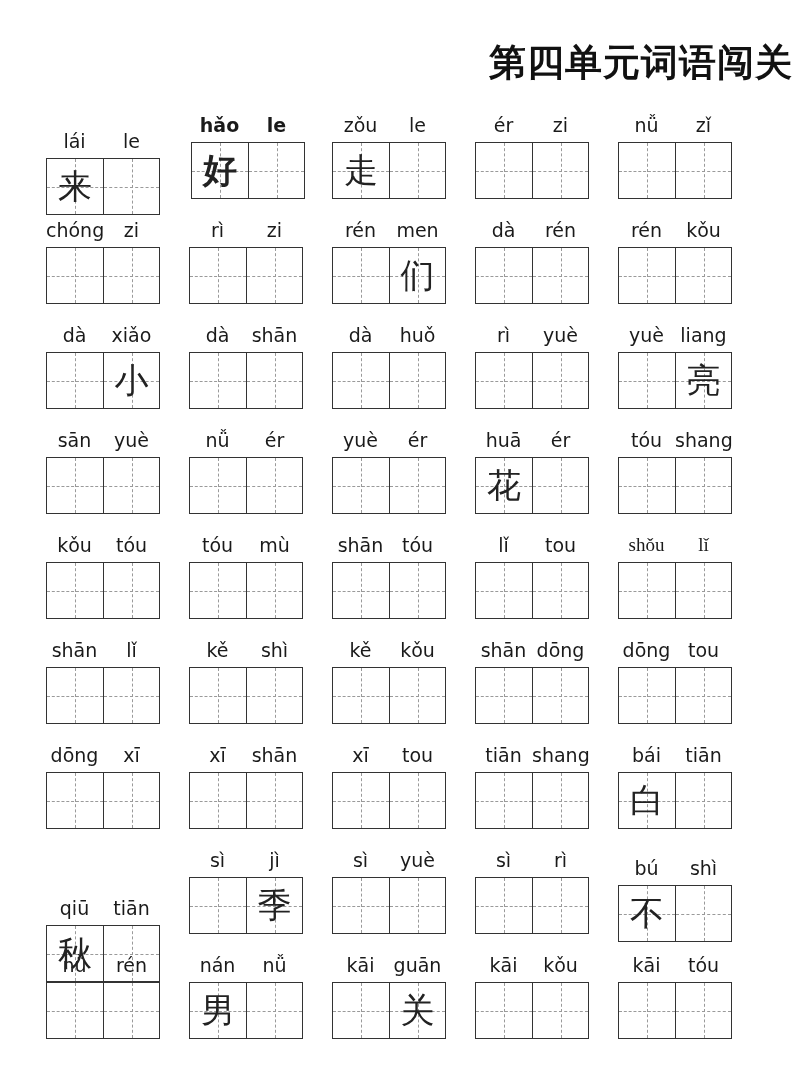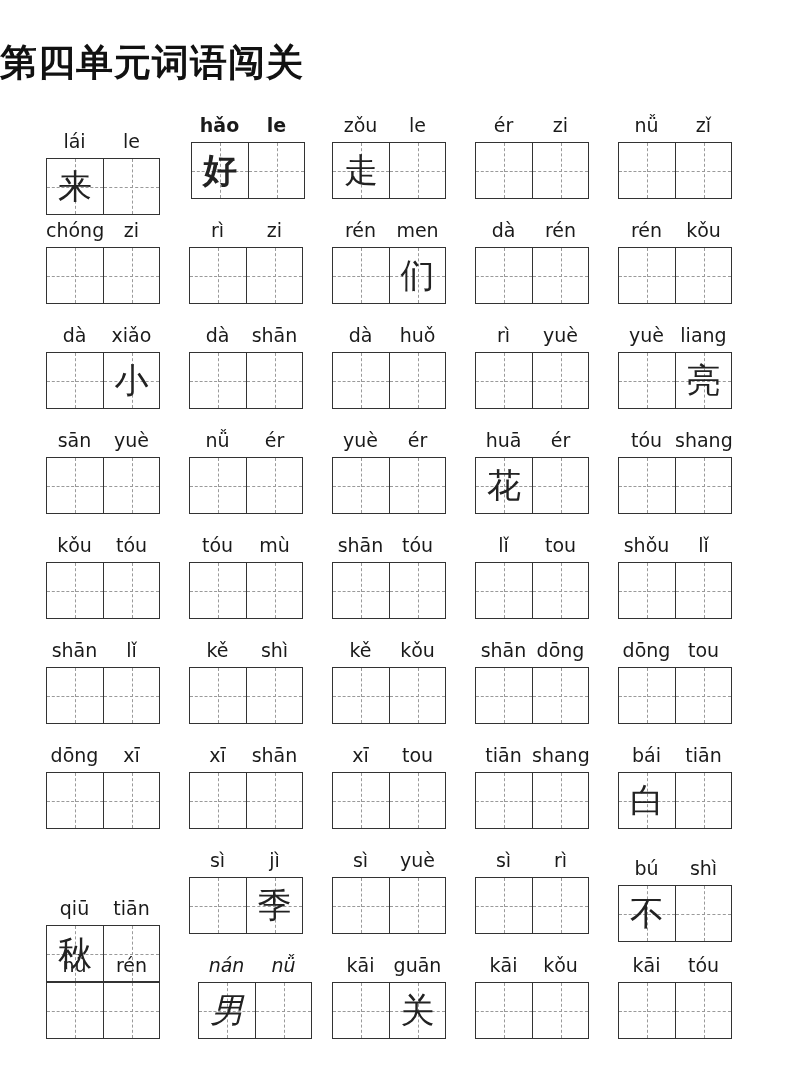--- a/index.html
+++ b/index.html
@@ -13,21 +13,21 @@
     position: relative;
     overflow: hidden;
     font-family: "DejaVu Sans", sans-serif;
     color: #1a1a1a;
   }
   .title {
     position: absolute;
     left: 0;
     top: 40px;
     width: 793px;
-    text-align: left;
+    text-align: right;
     font-size: 37px;
     font-weight: bold;
     letter-spacing: 1px;
     line-height: 46px;
     color: #111;
   }
   .grid {
     position: absolute;
     left: 46px;
     top: 108px;
@@ -455,21 +455,21 @@
         </div>
         <div class="tianzi">
           <div class="cell">
             <span class="hanzi"></span>
           </div>
           <div class="cell">
             <span class="hanzi"></span>
           </div>
         </div>
       </div>
-      <div class="word" style="left: 572px;">
+      <div class="word" style="left: 572px; font-family: Liberation Serif, serif;">
         <div class="pinyin">
           <span class="py">shǒu</span>
           <span class="py">lǐ</span>
         </div>
         <div class="tianzi">
           <div class="cell">
             <span class="hanzi"></span>
           </div>
           <div class="cell">
             <span class="hanzi"></span>
@@ -701,21 +701,21 @@
         </div>
         <div class="tianzi">
           <div class="cell">
             <span class="hanzi"></span>
           </div>
           <div class="cell">
             <span class="hanzi"></span>
           </div>
         </div>
       </div>
-      <div class="word" style="left: 152px; font-style: italic;">
+      <div class="word" style="left: 143px;">
         <div class="pinyin">
           <span class="py">nán</span>
           <span class="py">nǚ</span>
         </div>
         <div class="tianzi">
           <div class="cell">
             <span class="hanzi">男</span>
           </div>
           <div class="cell">
             <span class="hanzi"></span>

